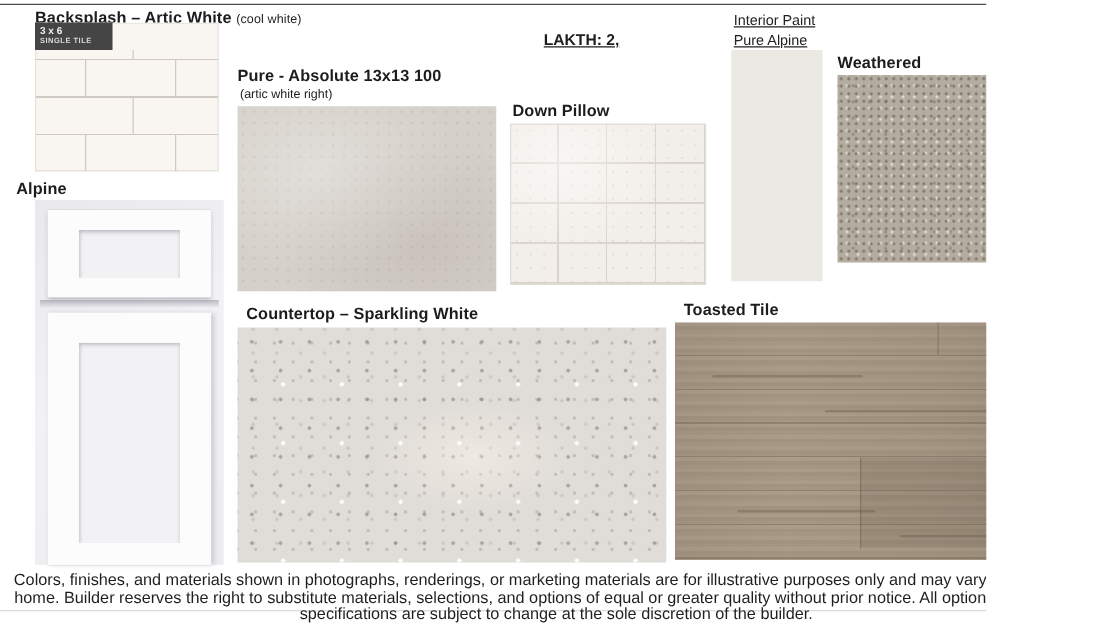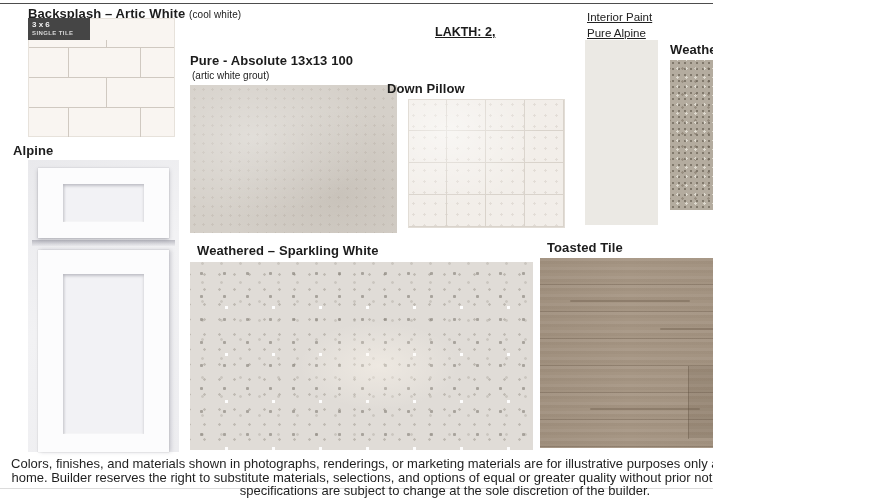--- a/index.html
+++ b/index.html
@@ -1,20 +1,20 @@
 <!DOCTYPE html>
 <html><head>
 <meta charset="utf-8">
 <style>
   * { box-sizing: border-box; margin: 0; padding: 0; }
   html, body { background: #ffffff; }
   body { font-family: "Liberation Sans", sans-serif; }
   .board {
     position: relative;
-    width: 713px;
+    width: 789px;
     height: 503px;
     background: #ffffff;
     overflow: hidden;
   }
   
   .top-rule    { position: absolute; left: 0; top: 3px; width: 838px; height: 1px; background: #4d4d4d; }
   .right-rule  { position: absolute; left: 838px; top: 3px; width: 1px; height: 459px; background: #9a9a9a; }
   .bottom-rule { position: absolute; left: 0; top: 488px; width: 890px; height: 1px; background: #dcdcdc; }
 
   .title {
@@ -107,21 +107,21 @@
   .tileabs-img {
     left: 190px; top: 85px; width: 207px; height: 148px;
     background-image:
       radial-gradient(ellipse at 30% 35%, rgba(255,255,255,0.30), rgba(255,255,255,0) 60%),
       radial-gradient(ellipse at 72% 75%, rgba(158,148,136,0.22), rgba(158,148,136,0) 55%),
       radial-gradient(rgba(168,158,146,0.25) 1px, rgba(0,0,0,0) 1.3px);
     background-size: auto, auto, 9px 9px;
   }
 
   
-  .pos-downpillow-title { left: 387px; top: 81px; }
+  .pos-downpillow-title { left: 410px; top: 81px; }
   .downpillow-img {
     left: 408px; top: 99px; width: 157px; height: 129px;
     background-image:
       radial-gradient(ellipse at 25% 25%, rgba(255,255,255,0.5), rgba(255,255,255,0) 55%),
       repeating-linear-gradient(to right, rgba(0,0,0,0) 0 38px, #d9d3cb 38px 39px),
       repeating-linear-gradient(to bottom, rgba(0,0,0,0) 0 31px, #d9d3cb 31px 32px),
       radial-gradient(rgba(190,182,170,0.30) 1px, rgba(0,0,0,0) 1.2px);
     background-size: auto, auto, auto, 11px 11px;
     box-shadow: 0 0 0 1px #e2ddd6 inset;
   }
@@ -228,38 +228,38 @@
     <div class="cab-drawer">
       <div class="cab-drawer-panel"></div>
     </div>
     <div class="cab-shadow"></div>
     <div class="cab-door">
       <div class="cab-door-panel"></div>
     </div>
   </div>
 
   <div class="title pos-tile-title">Pure - Absolute 13x13 100</div>
-  <div class="subtitle pos-tile-sub">(artic white grout)</div>
+  <div class="subtitle pos-tile-sub">(artic white right)</div>
   <div class="swatch tileabs-img" style="background-color: rgb(213, 208, 201);"></div>
 
   <div class="note">LAKTH: 2,</div>
 
   <div class="title pos-downpillow-title">Down Pillow</div>
   <div class="swatch downpillow-img" style="background-color: rgb(242, 238, 233);"></div>
 
   <div class="plain-label pos-paint-label">
     <span>Interior Paint</span><br>
     <span>Pure Alpine</span>
   </div>
   <div class="swatch paint-img" style="background-color: rgb(235, 233, 228);"></div>
 
   <div class="title pos-weathered-title">Weathered</div>
   <div class="swatch carpet-img" style="background-color: rgb(180, 172, 159);"></div>
 
-  <div class="title pos-countertop-title">Weathered – Sparkling White</div>
+  <div class="title pos-countertop-title">Countertop – Sparkling White</div>
   <div class="swatch countertop-img" style="background-color: rgb(224, 220, 215);"></div>
 
   <div class="title pos-toasted-title">Toasted Tile</div>
   <div class="swatch flooring-img" style="background-color: rgb(166, 150, 132);">
     <div class="plank-joint" style="left:148px; top:108px; height:73px;"></div>
     <div class="plank-joint" style="left:210px; top:0; height:26px;"></div>
     <div class="plank-dark"></div>
     <div class="grain-streak" style="left:30px; top:42px; width:120px;"></div>
     <div class="grain-streak" style="left:120px; top:70px; width:150px;"></div>
     <div class="grain-streak" style="left:50px; top:150px; width:110px;"></div>

